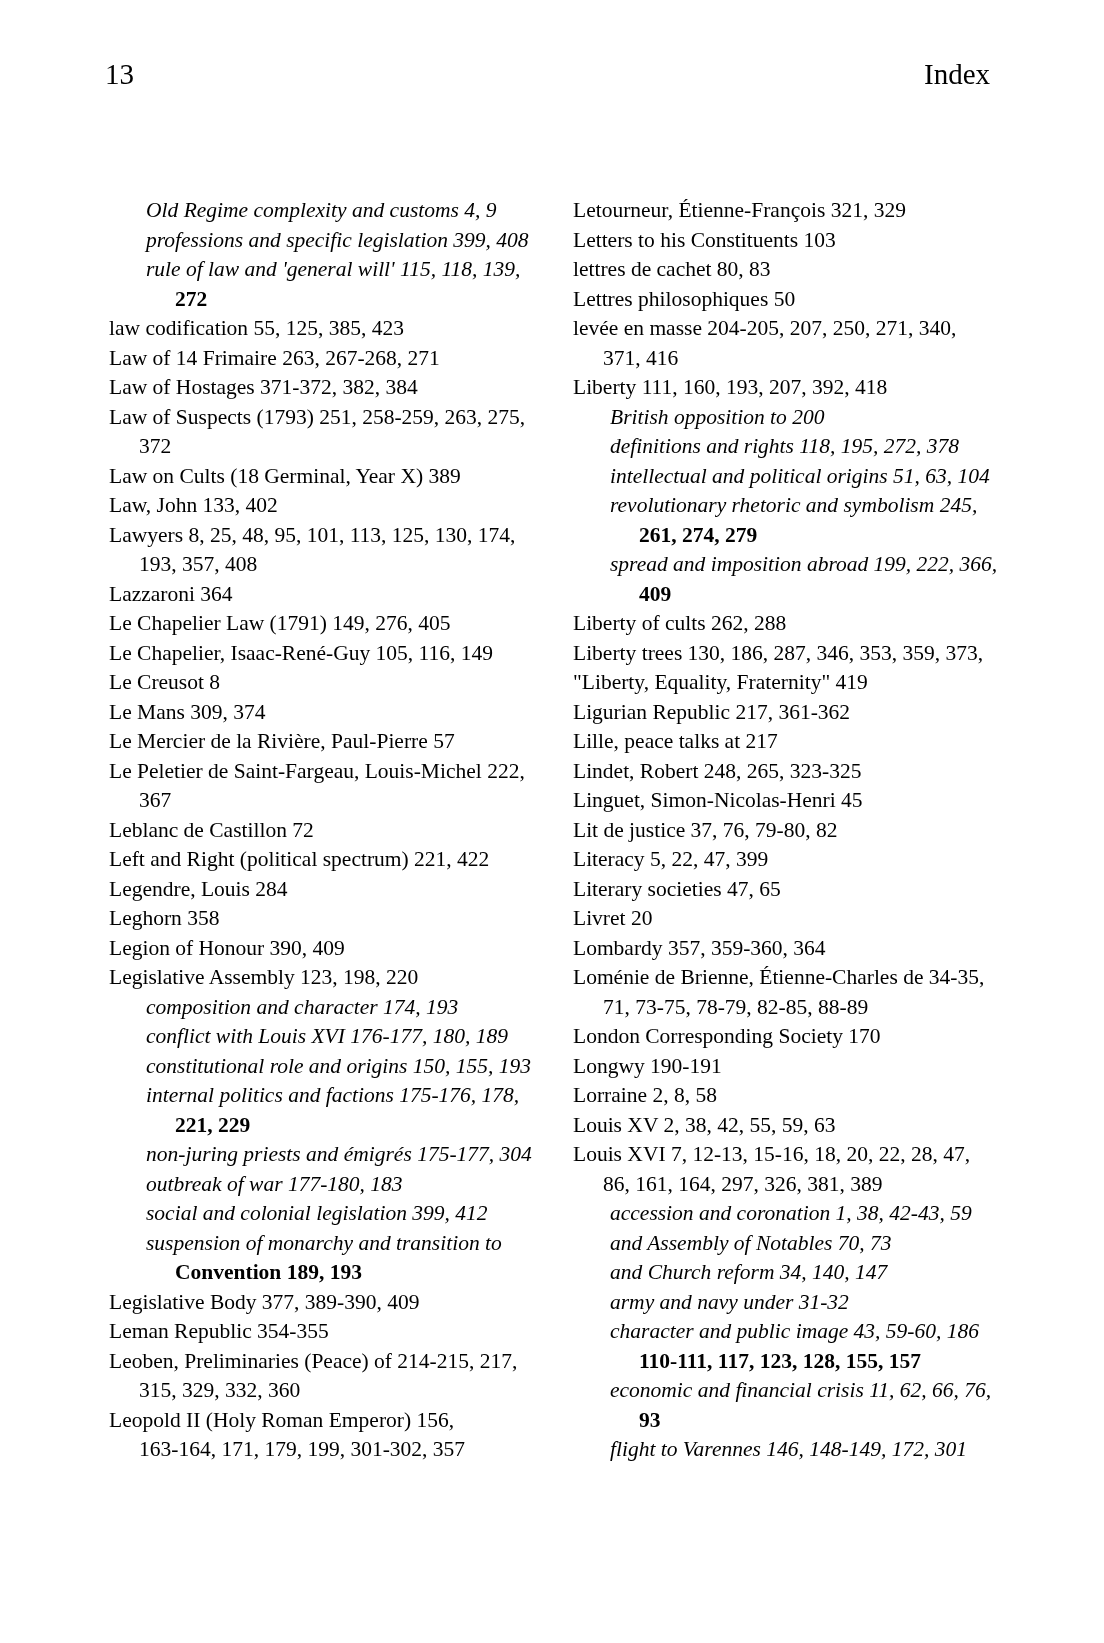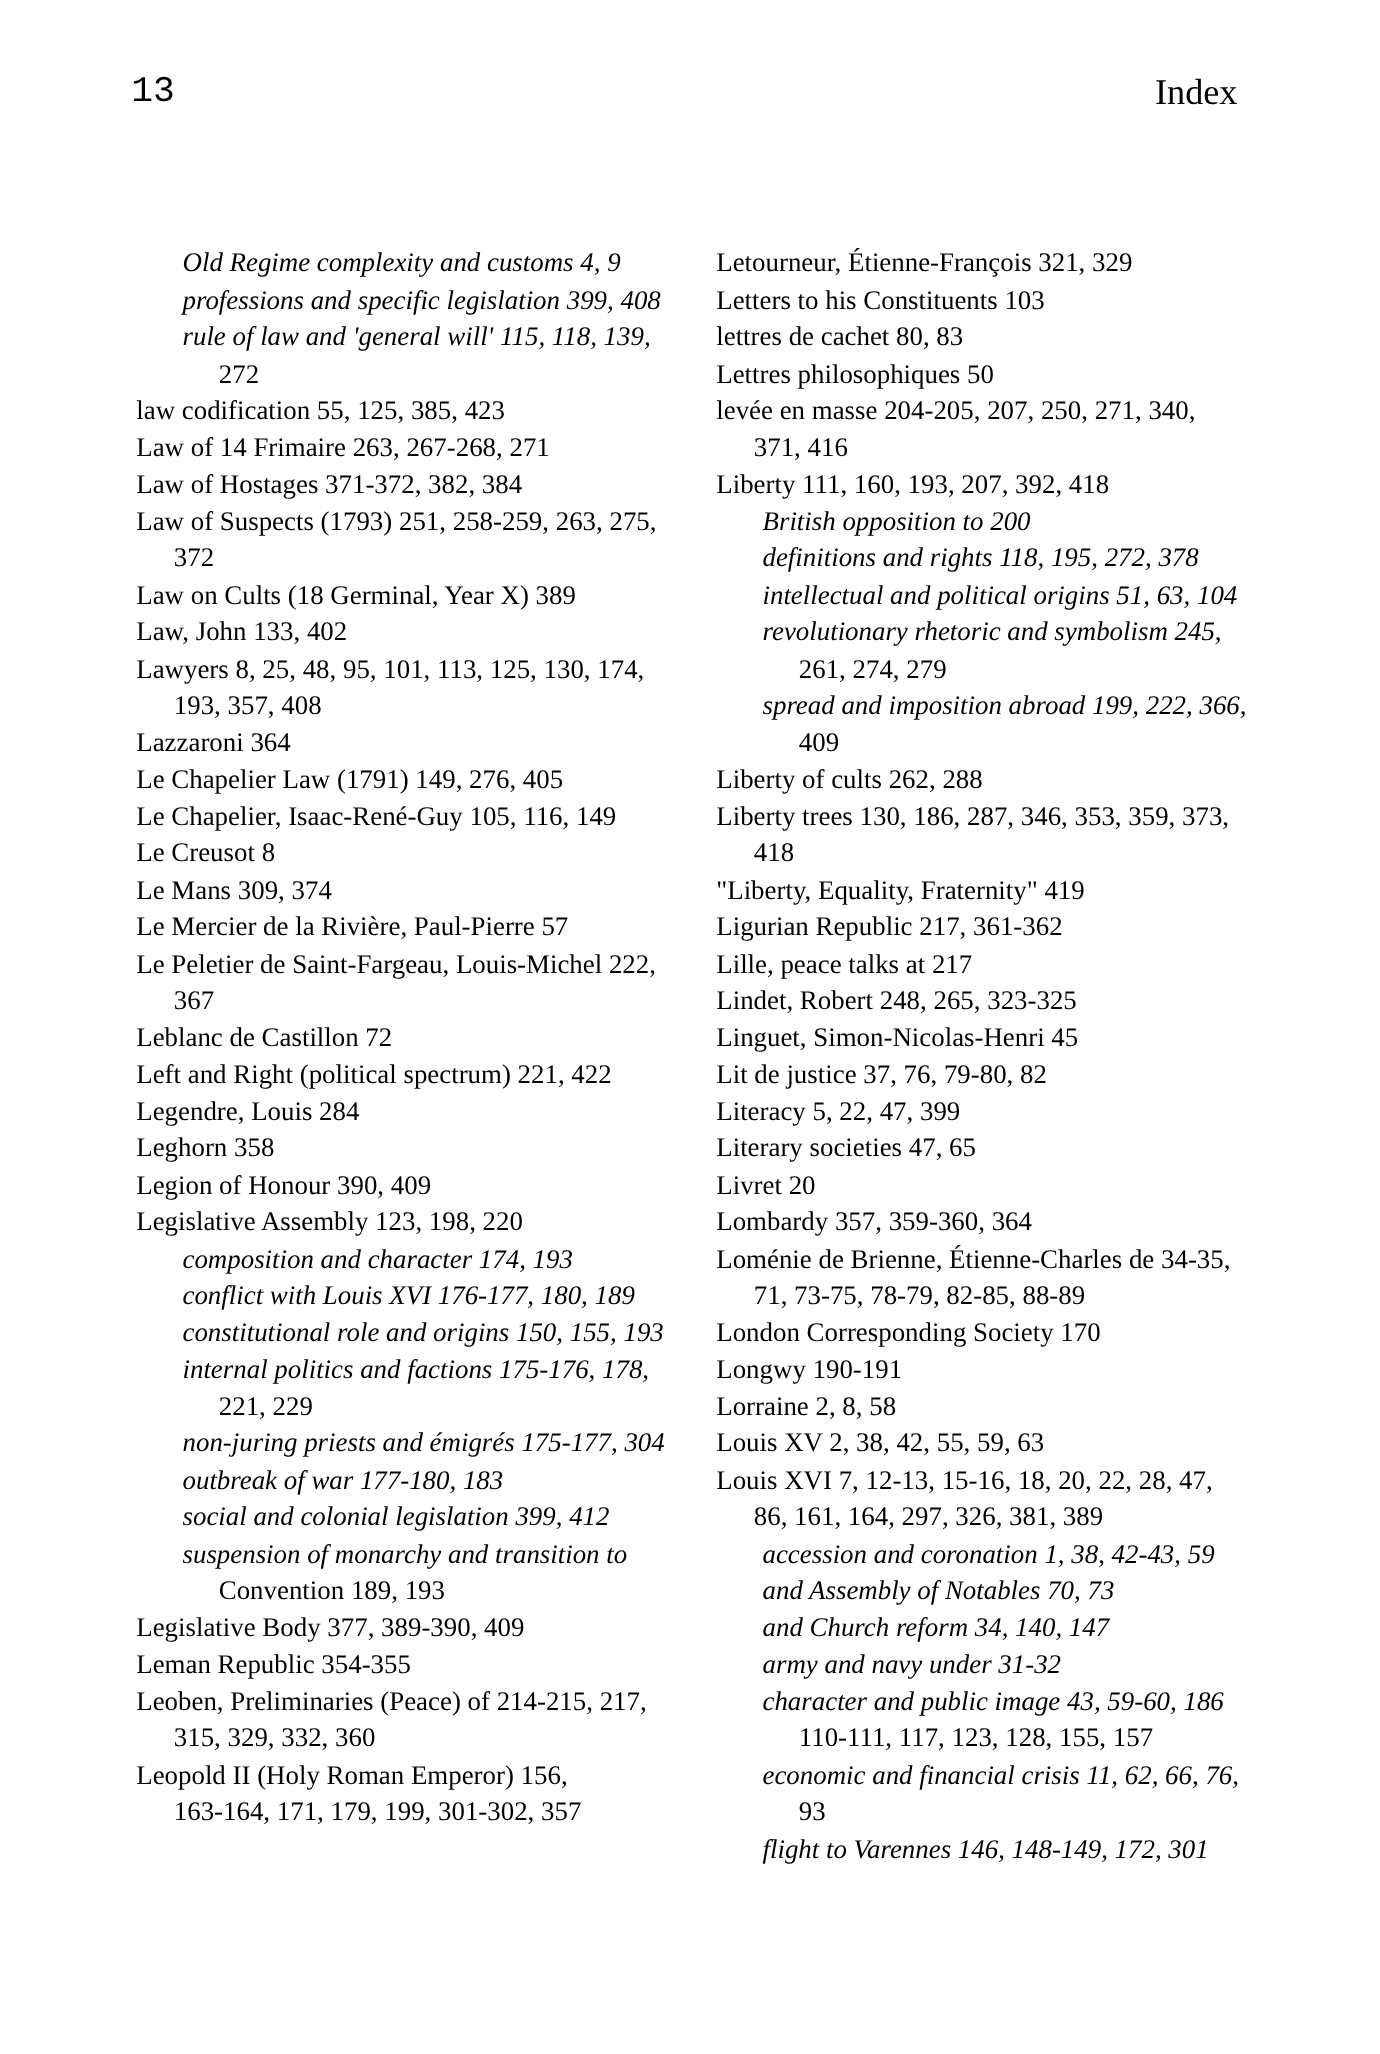--- a/index.html
+++ b/index.html
@@ -16,37 +16,37 @@
     font-family: "Liberation Serif", "DejaVu Serif", serif;
     overflow: hidden;
   }
   .hdr {
     position: absolute;
     top: 58px;
     font-size: 29px;
     line-height: 32px;
     white-space: nowrap;
   }
-  .hdr-left  { left: 105px; font-family: Liberation Mono, monospace; }
+  .hdr-left  { left: 105px; }
   .hdr-right { right: 114px; }
   .col {
     position: absolute;
     top: 196px;
     width: 446px;
     font-size: 21.5px;
     line-height: 29.5px;
     white-space: nowrap;
   }
   .col-left  { left: 109px; }
   .col-right { left: 573px; }
   .line { height: 29.5px; }
   .i0 { padding-left: 0; }
   .i1 { padding-left: 30px; }  
   .i2 { padding-left: 37px; font-style: italic; }  
-  .i3 { padding-left: 66px; }  
+  .i3 { padding-left: 66px; font-weight: bold; }  
 </style>
 </head>
 <body>
 
 <div class="page">
   <div class="hdr hdr-left">13</div>
   <div class="hdr hdr-right">Index</div>
 
   <div class="col col-left">
       <div class="line i2">Old Regime complexity and customs 4, 9</div>
@@ -103,21 +103,20 @@
       <div class="line i0">Liberty 111, 160, 193, 207, 392, 418</div>
       <div class="line i2">British opposition to 200</div>
       <div class="line i2">definitions and rights 118, 195, 272, 378</div>
       <div class="line i2">intellectual and political origins 51, 63, 104</div>
       <div class="line i2">revolutionary rhetoric and symbolism 245,</div>
       <div class="line i3">261, 274, 279</div>
       <div class="line i2">spread and imposition abroad 199, 222, 366,</div>
       <div class="line i3">409</div>
       <div class="line i0">Liberty of cults 262, 288</div>
       <div class="line i0">Liberty trees 130, 186, 287, 346, 353, 359, 373,</div>
-      <div class="line i1">418</div>
       <div class="line i0">"Liberty, Equality, Fraternity" 419</div>
       <div class="line i0">Ligurian Republic 217, 361-362</div>
       <div class="line i0">Lille, peace talks at 217</div>
       <div class="line i0">Lindet, Robert 248, 265, 323-325</div>
       <div class="line i0">Linguet, Simon-Nicolas-Henri 45</div>
       <div class="line i0">Lit de justice 37, 76, 79-80, 82</div>
       <div class="line i0">Literacy 5, 22, 47, 399</div>
       <div class="line i0">Literary societies 47, 65</div>
       <div class="line i0">Livret 20</div>
       <div class="line i0">Lombardy 357, 359-360, 364</div>

